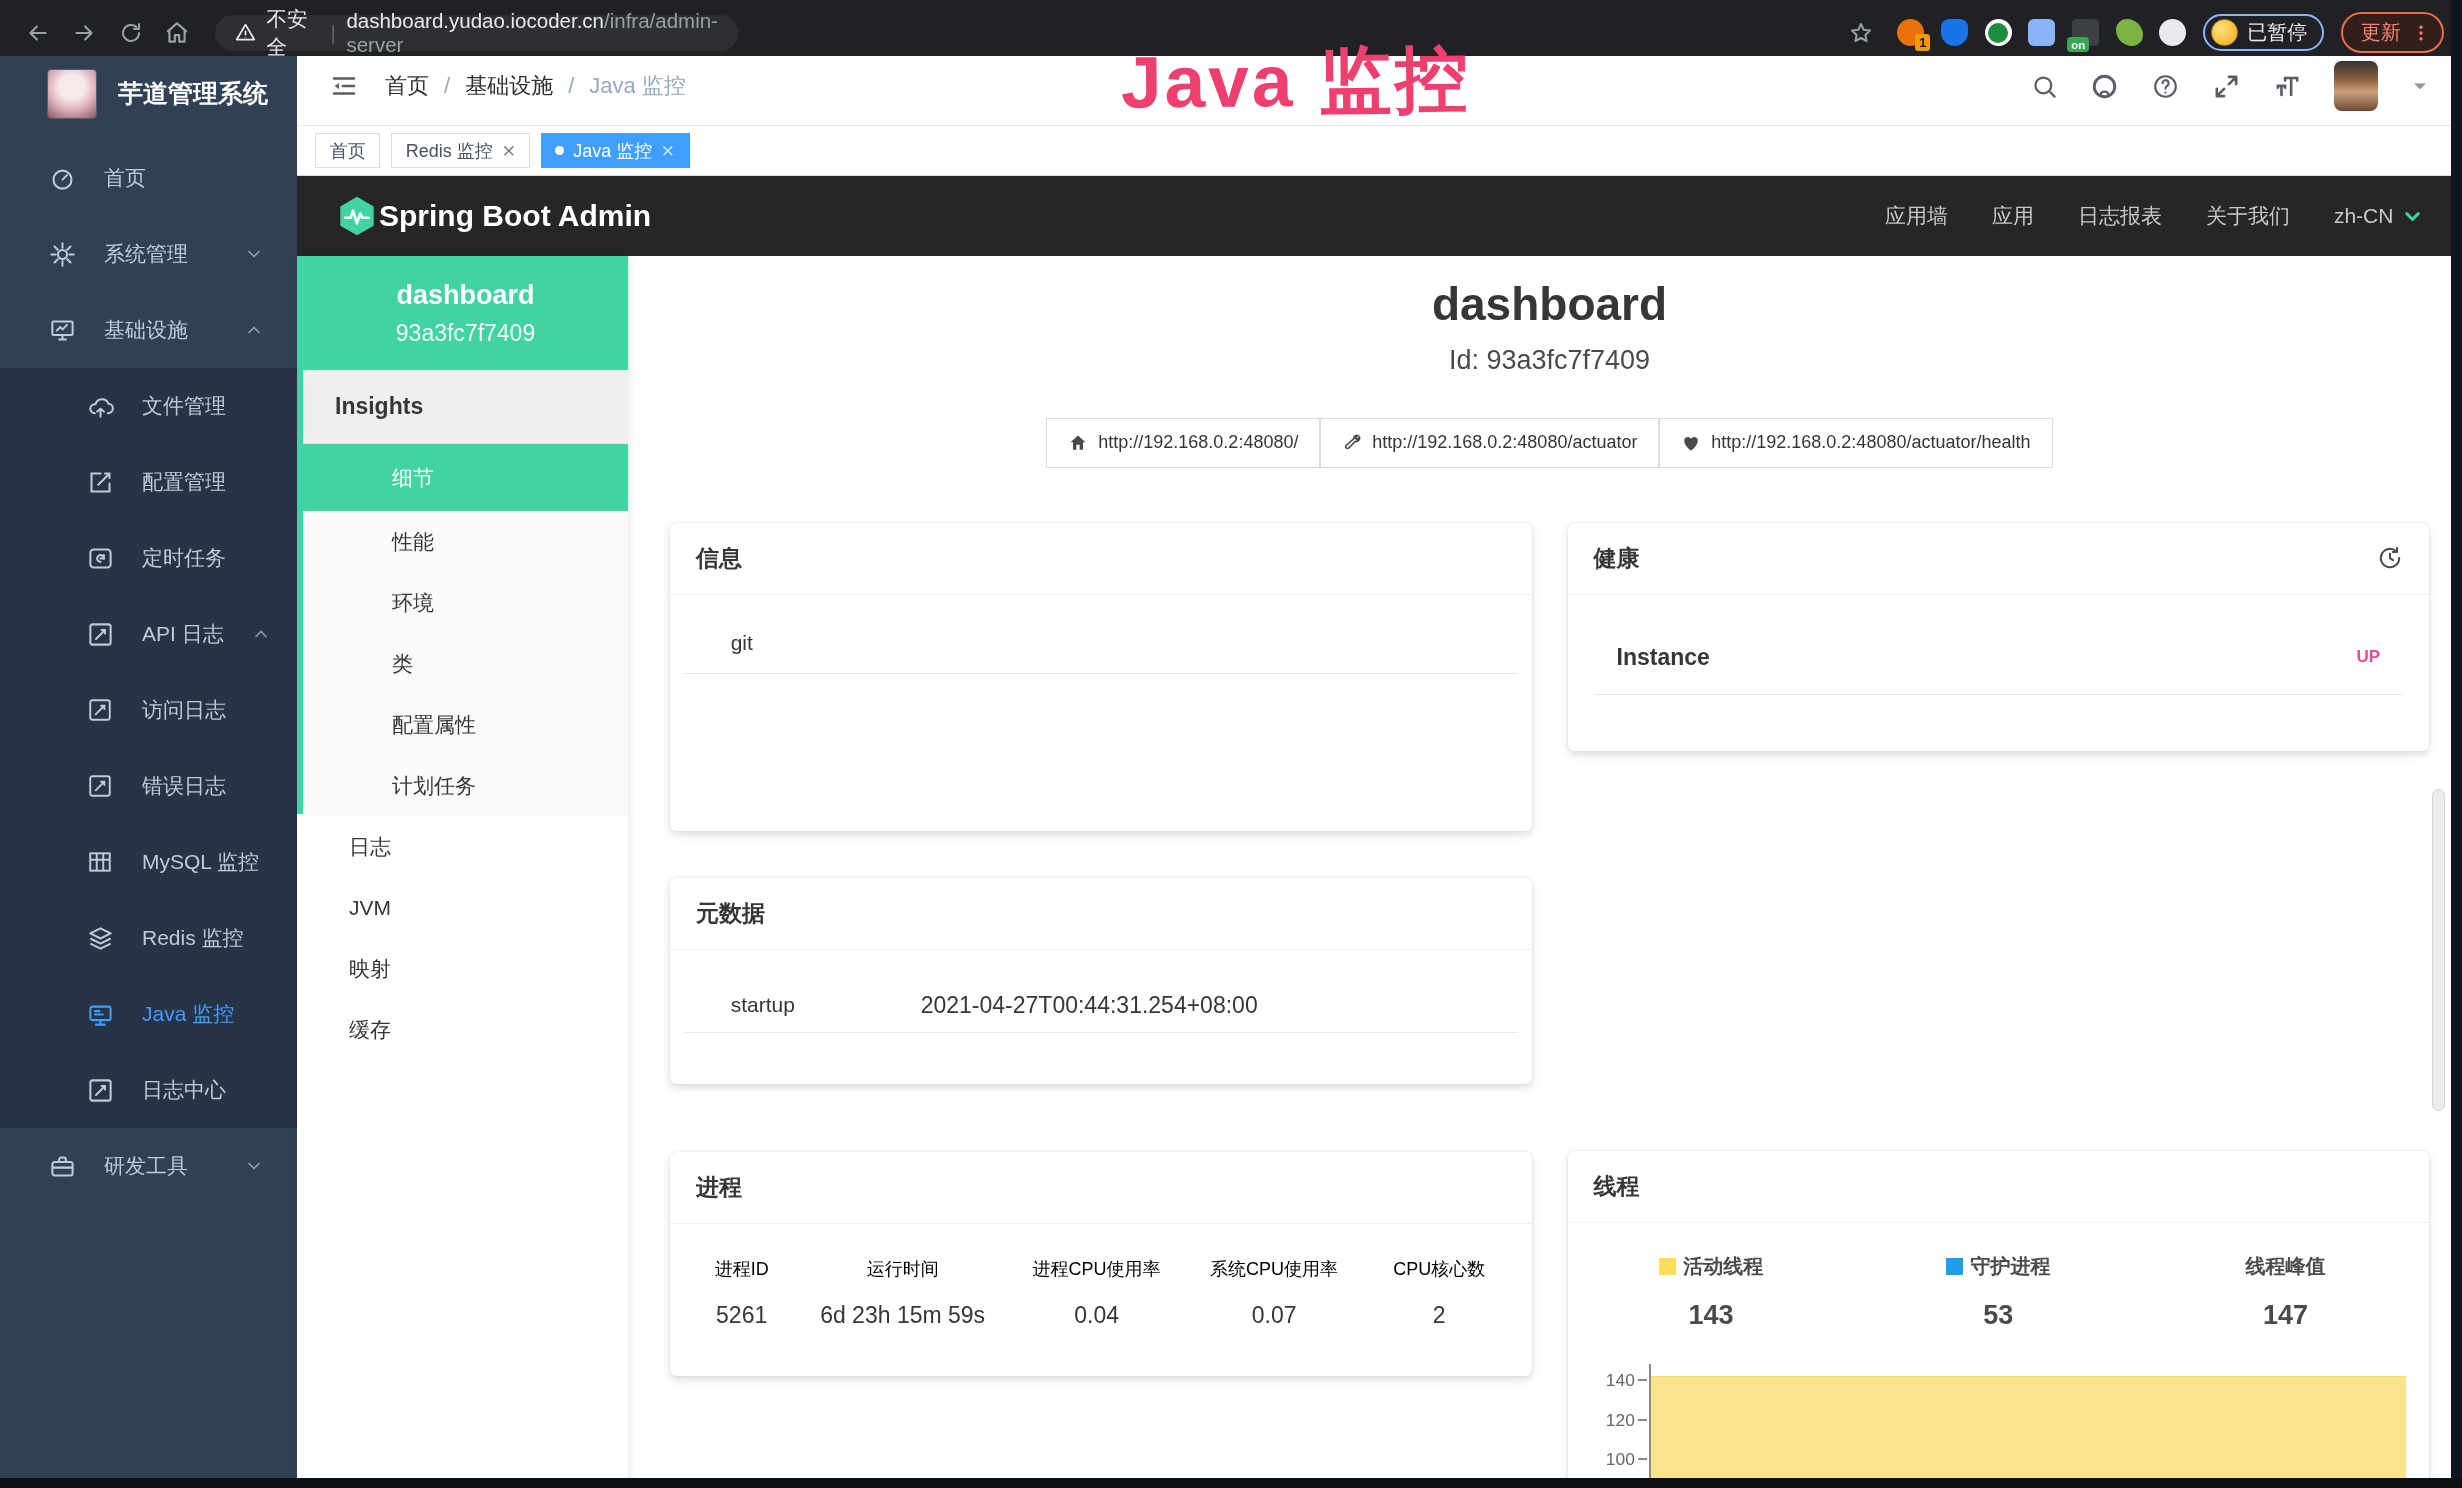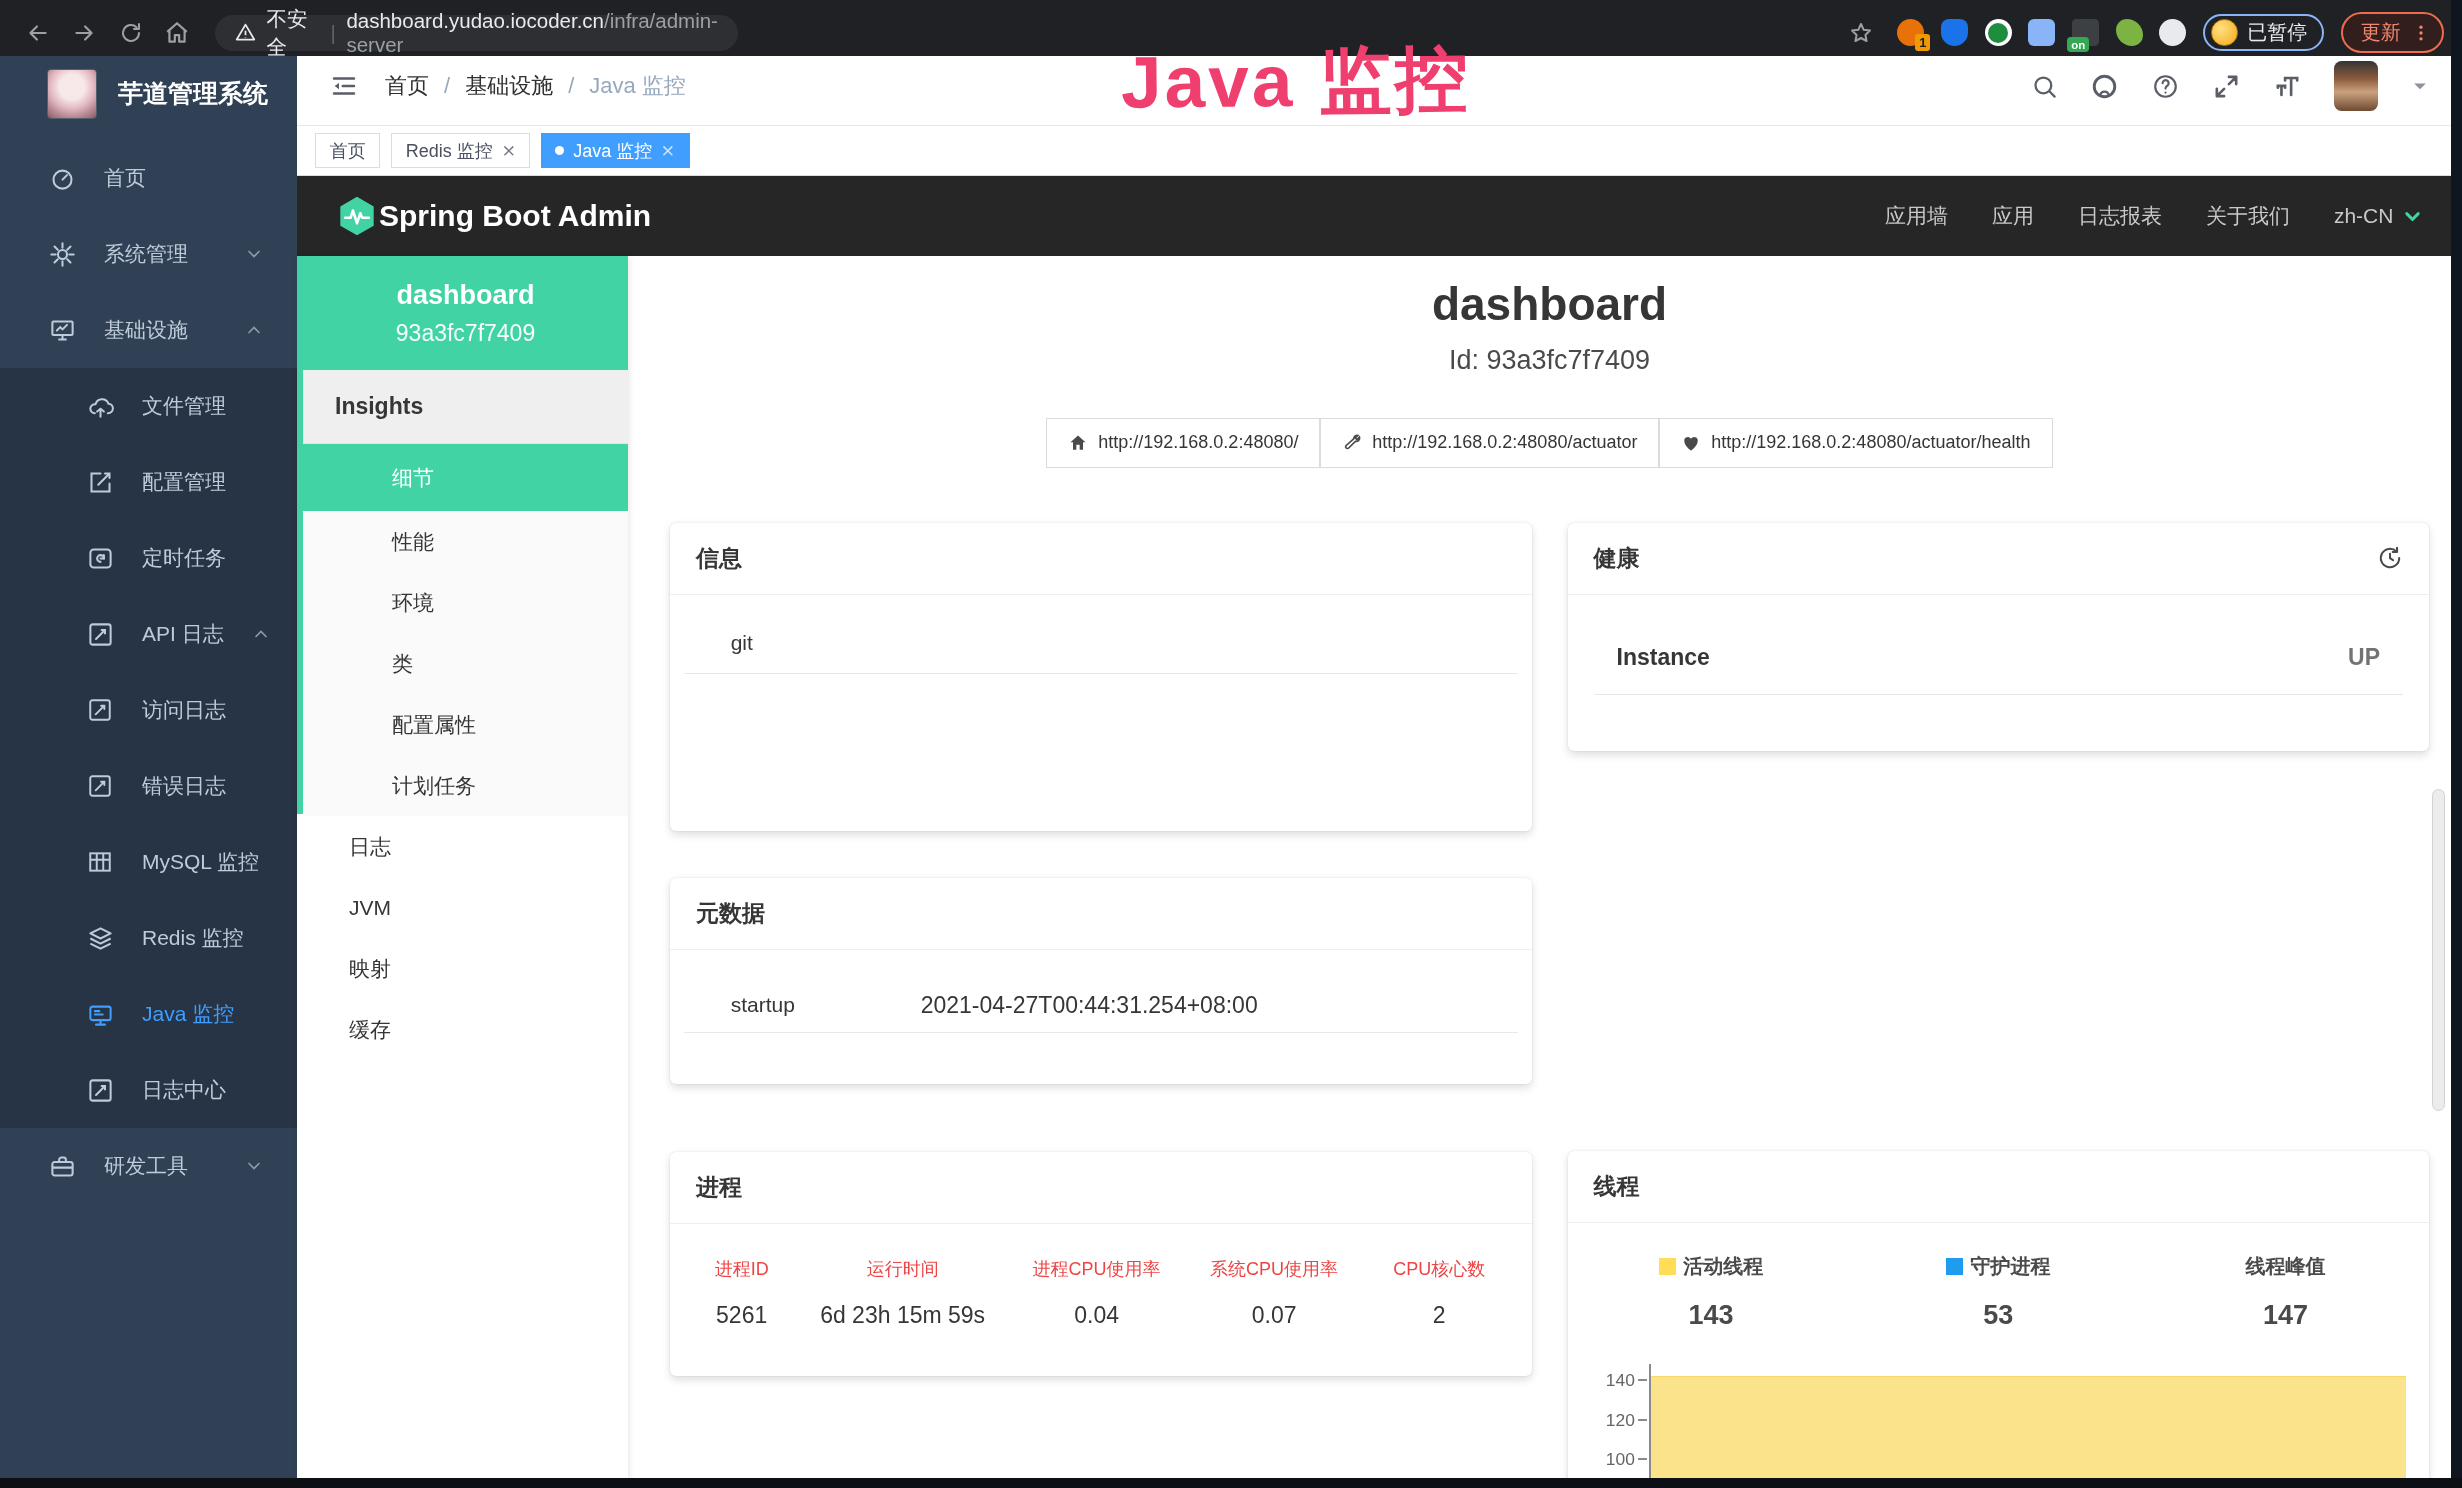--- a/index.html
+++ b/index.html
@@ -96,28 +96,28 @@
 .info-val .ind { padding-left:27px; }
 
 .card-meta { height:206px; margin-bottom:68px; }
 .meta-row { display:flex; align-items:center; padding:42px 12px 13px 47px; margin:0 13.7px; border-bottom:1.5px solid #e8e8e8; }
 .meta-key { width:190px; font-size:21px; color:#363636; }
 .meta-val { font-size:23px; color:#363636; }
 
 .card-process { height:224px; }
 .proc-table { display:flex; padding:33px 18px 0 18px; }
 .proc-cell { text-align:center; }
-.proc-cell .h { font-size:18px; color:#ef4444; margin-bottom:21px; }
+.proc-cell .h { font-size:18px; color:#000000; margin-bottom:21px; }
 .proc-cell .v { font-size:23px; color:#363636; }
 .pc0{width:13%;} .pc1{width:26%;} .pc2{width:21%;} .pc3{width:22%;} .pc4{width:18%;}
 
 .card-health { height:228px; }
 .health-row { display:flex; align-items:center; justify-content:space-between; margin:49px 26px 0 26px; padding:0 23px 23px 23px; border-bottom:1.5px solid #e8e8e8; }
 .health-label { font-size:23px; font-weight:600; color:#363636; }
-.health-val { font-size:23px; font-weight:700; color:#737373; }
+.health-val { font-size:17px; font-weight:700; color:#ec4899; }
 
 .card-threads { height:425px; margin-top:400px; }
 .legend-row { display:flex; margin-top:30px; }
 .legend-cell { flex:1; text-align:center;font-weight:bold; }
 .legend-top { display:inline-flex; align-items:center; gap:7.6px; font-size:20px; color:#4a4a4a; }
 .swatch { width:16.7px; height:16.7px; display:inline-block; }
 .sw-yellow { background:#ffdd57; }
 .sw-blue { background:#209cee; }
 .legend-val { font-size:27px; color:#4a4a4a; margin-top:20px; }
 .t-chart { display:flex; margin-top:33px; padding-left:20px; }

